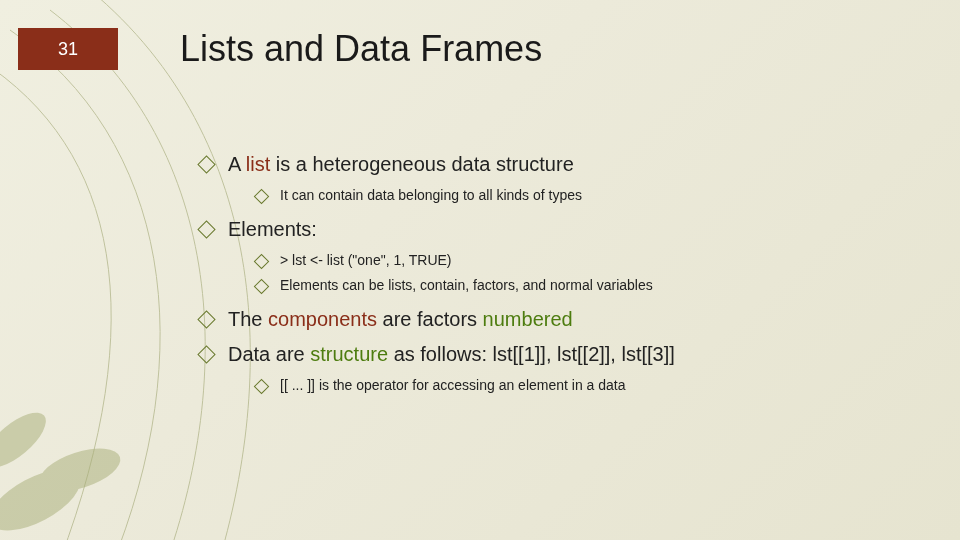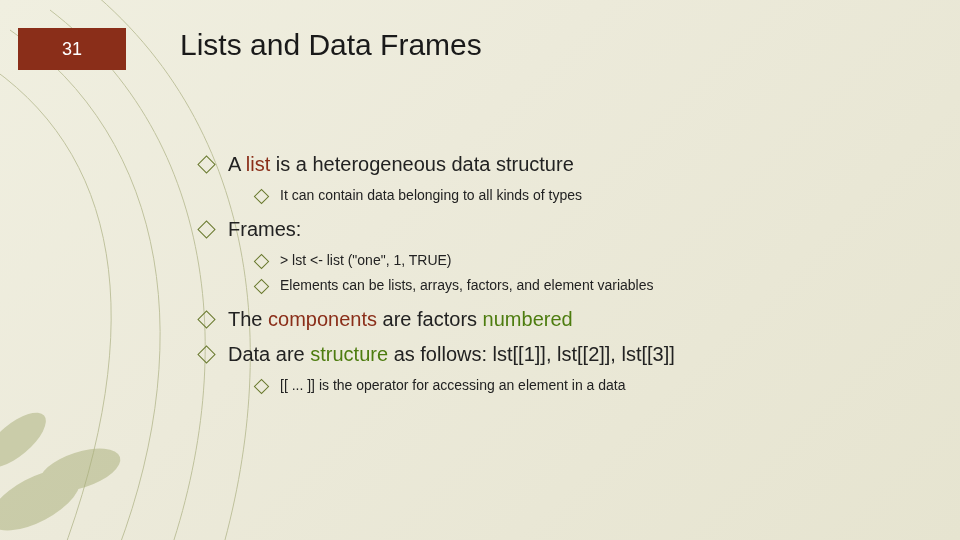--- a/index.html
+++ b/index.html
@@ -12,34 +12,34 @@
   }
   .leaf-deco {
     position: absolute;
     inset: 0;
     pointer-events: none;
   }
   .page-number-box {
     position: absolute;
     top: 28px;
     left: 18px;
-    width: 108px;
+    width: 100px;
     height: 42px;
     background: #8a2e19;
     color: #fff;
     display: flex;
     align-items: center;
     justify-content: center;
     font-size: 18px;
   }
   .title {
     position: absolute;
     top: 28px;
     left: 180px;
-    font-size: 30px;
+    font-size: 36px;
     font-weight: 400;
     color: #1a1a1a;
   }
   .content {
     position: absolute;
     top: 150px;
     left: 200px;
     right: 20px;
     font-size: 20px;
     line-height: 1.45;
@@ -93,26 +93,26 @@
 
 <div class="content">
   <ul class="lvl1">
     <li>
       <span>A </span><span class="hl-red">list</span><span> is a heterogeneous data structure</span>
       <ul class="lvl2">
         <li>It can contain data belonging to all kinds of types</li>
       </ul>
     </li>
     <li>
-      <span>Frames:</span>
+      <span>Elements:</span>
       <ul class="lvl2">
         <li>
           <span>&gt; </span><span class="code">lst &lt;- list ("one", 1, TRUE)</span>
         </li>
-        <li>Elements can be lists, arrays, factors, and element variables</li>
+        <li>Elements can be lists, contain, factors, and normal variables</li>
       </ul>
     </li>
     <li>
       <span>The </span><span class="hl-red">components</span><span> are factors </span><span class="hl-green">numbered</span>
     </li>
     <li>
       <span>Data are </span><span class="hl-green">structure</span><span> as follows: lst[[1]], lst[[2]], lst[[3]]</span>
       <ul class="lvl2">
         <li>[[ ... ]] is the operator for accessing an element in a data</li>
       </ul>

